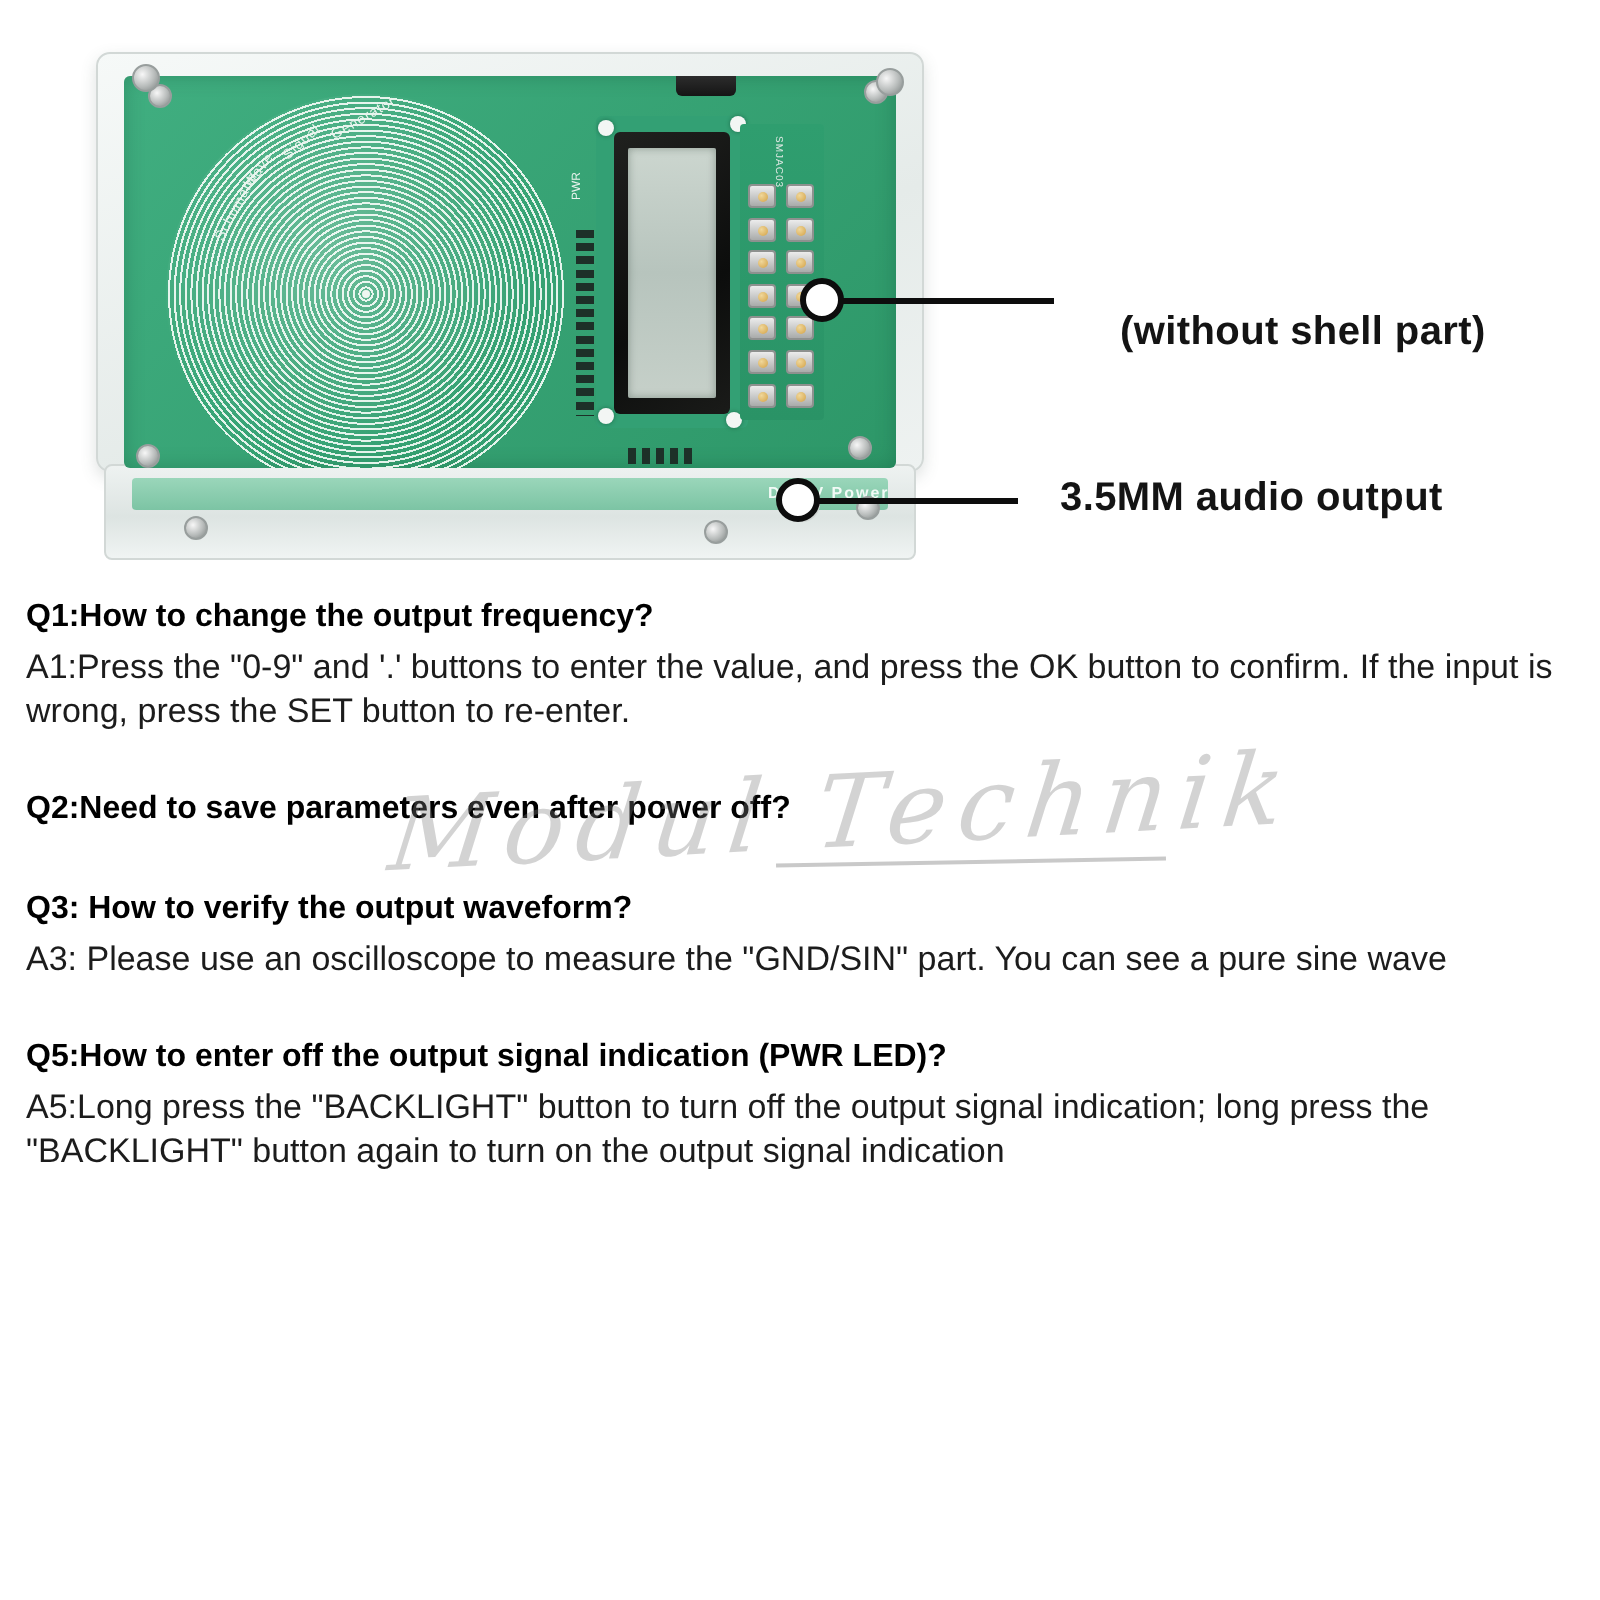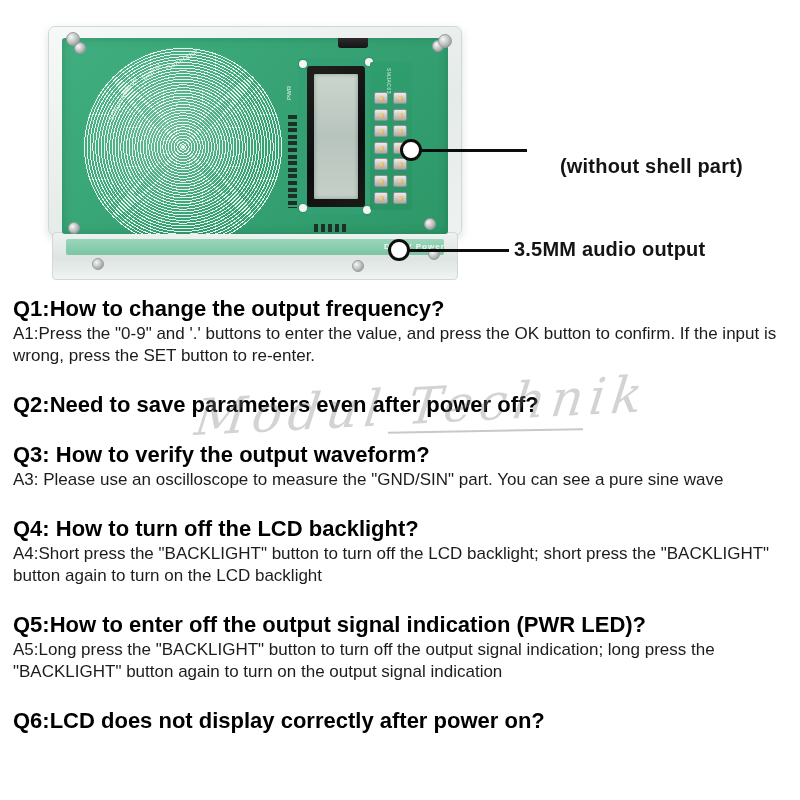--- a/index.html
+++ b/index.html
@@ -75,21 +75,21 @@
   .watermark{position:absolute;left:195px;top:378px;width:420px;pointer-events:none;
             font-family:"DejaVu Serif",serif;font-style:italic;font-size:50px;
             color:rgba(125,125,125,.34);transform:rotate(-3deg) skewX(-10deg);
             letter-spacing:6px;white-space:nowrap;z-index:5;}
   .watermark-underline{position:absolute;left:388px;top:430px;width:195px;height:2px;
             background:rgba(135,135,135,.45);transform:rotate(-1deg);z-index:5;}
 
   
   .faq{position:absolute;left:13px;top:297px;width:776px;z-index:2;}
   .faq-item + .faq-item{margin-top:26px;}
-  .q{margin:0 0 2px 0;font-size:22px;font-weight:700;color:#000;line-height:24px;}
+  .q{margin:0 0 2px 0;font-size:16px;font-weight:700;color:#000;line-height:24px;}
   .a{margin:0;font-size:17px;font-weight:400;color:#1c1c1c;line-height:22px;}
 </style>
 </head>
 <body>
 
 <div id="screen">
 
   <div class="device">
     <div class="case-top"></div>
     <div class="case-front"></div>
@@ -150,44 +150,36 @@
     <div class="screw" style="left:304px;top:234px;width:10px;height:10px;"></div>
     <div class="screw" style="left:380px;top:222px;width:10px;height:10px;"></div>
   </div>
 
   <div class="c-circle" style="left:400px;top:139px;"></div>
   <div class="c-line" style="left:421px;top:149px;width:106px;"></div>
   <div class="c-label" style="left:527px;top:155px;margin-left:33px;">(without shell part)</div>
 
   <div class="c-circle" style="left:388px;top:239px;"></div>
   <div class="c-line" style="left:409px;top:249px;width:100px;"></div>
-  <div class="c-label" style="left:514px;top:238px;">3.5MM audio output</div>
+  <div class="c-label" style="left:530px;top:238px;">3.5MM audio output</div>
 
   <div class="watermark">Modul Technik</div>
   <div class="watermark-underline"></div>
 
   <div class="faq">
     <div class="faq-item">
       <p class="q">Q1:How to change the output frequency?</p>
       <p class="a">A1:Press the "0-9" and '.' buttons to enter the value, and press the OK button to confirm. If the input is wrong, press the SET button to re-enter.</p>
     </div>
     <div class="faq-item">
       <p class="q">Q2:Need to save parameters even after power off?</p>
     </div>
     <div class="faq-item">
       <p class="q">Q3: How to verify the output waveform?</p>
       <p class="a">A3: Please use an oscilloscope to measure the "GND/SIN" part. You can see a pure sine wave</p>
     </div>
     <div class="faq-item">
-      <p class="q">Q4: How to turn off the LCD backlight?</p>
-      <p class="a">A4:Short press the "BACKLIGHT" button to turn off the LCD backlight; short press the "BACKLIGHT" button again to turn on the LCD backlight</p>
-    </div>
-    <div class="faq-item">
       <p class="q">Q5:How to enter off the output signal indication (PWR LED)?</p>
       <p class="a">A5:Long press the "BACKLIGHT" button to turn off the output signal indication; long press the "BACKLIGHT" button again to turn on the output signal indication</p>
-    </div>
-    <div class="faq-item">
-      <p class="q">Q6:LCD does not display correctly after power on?</p>
-
     </div>
   </div>
 
 </div>
 
 </body></html>

